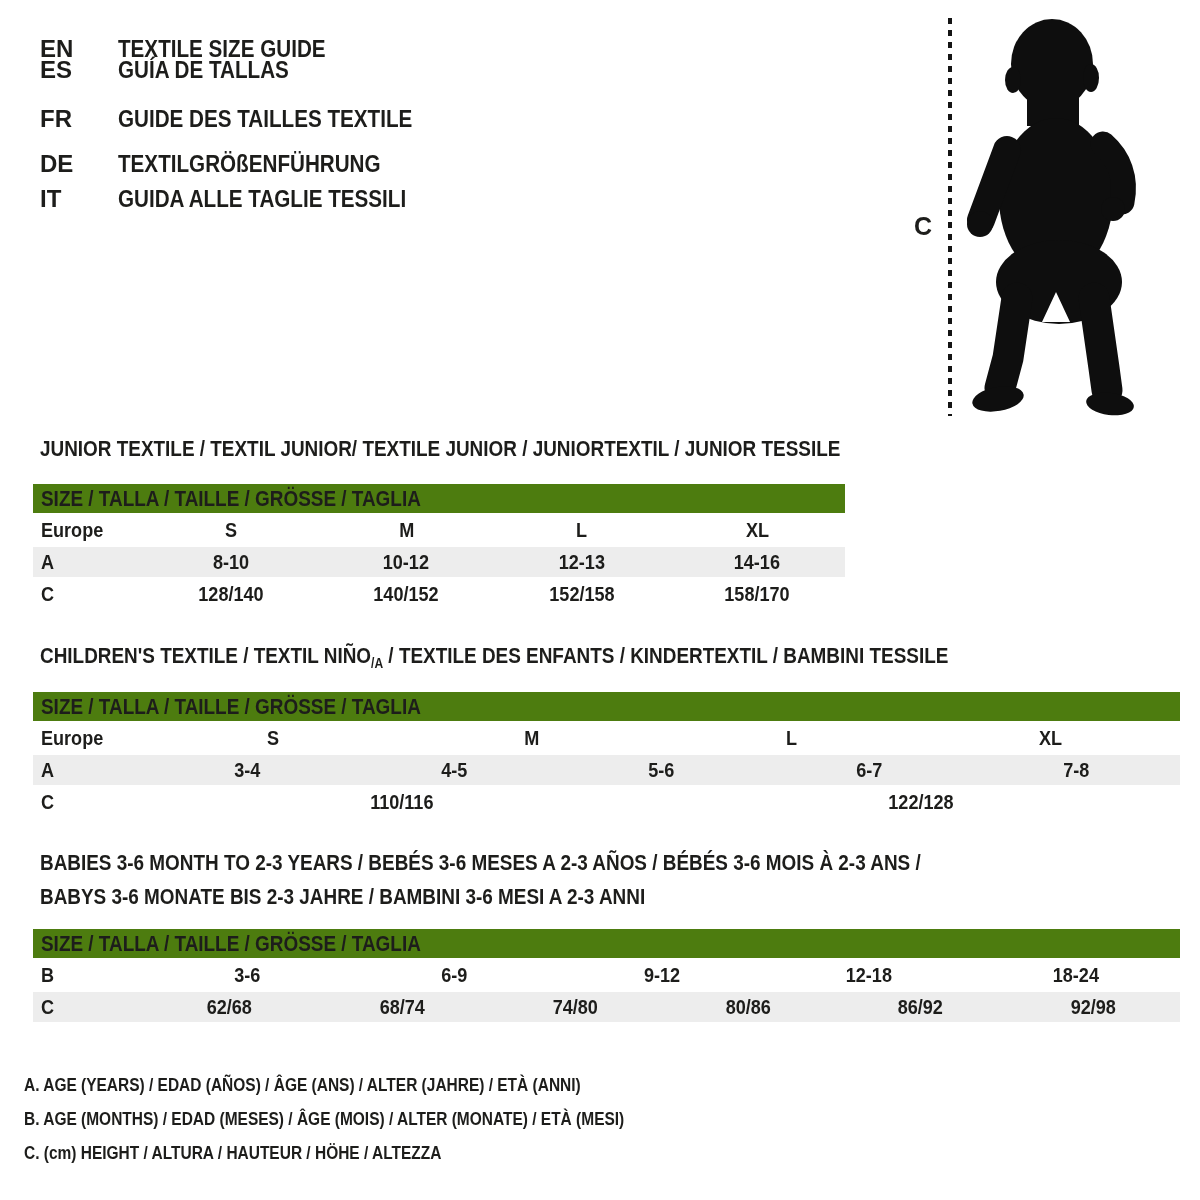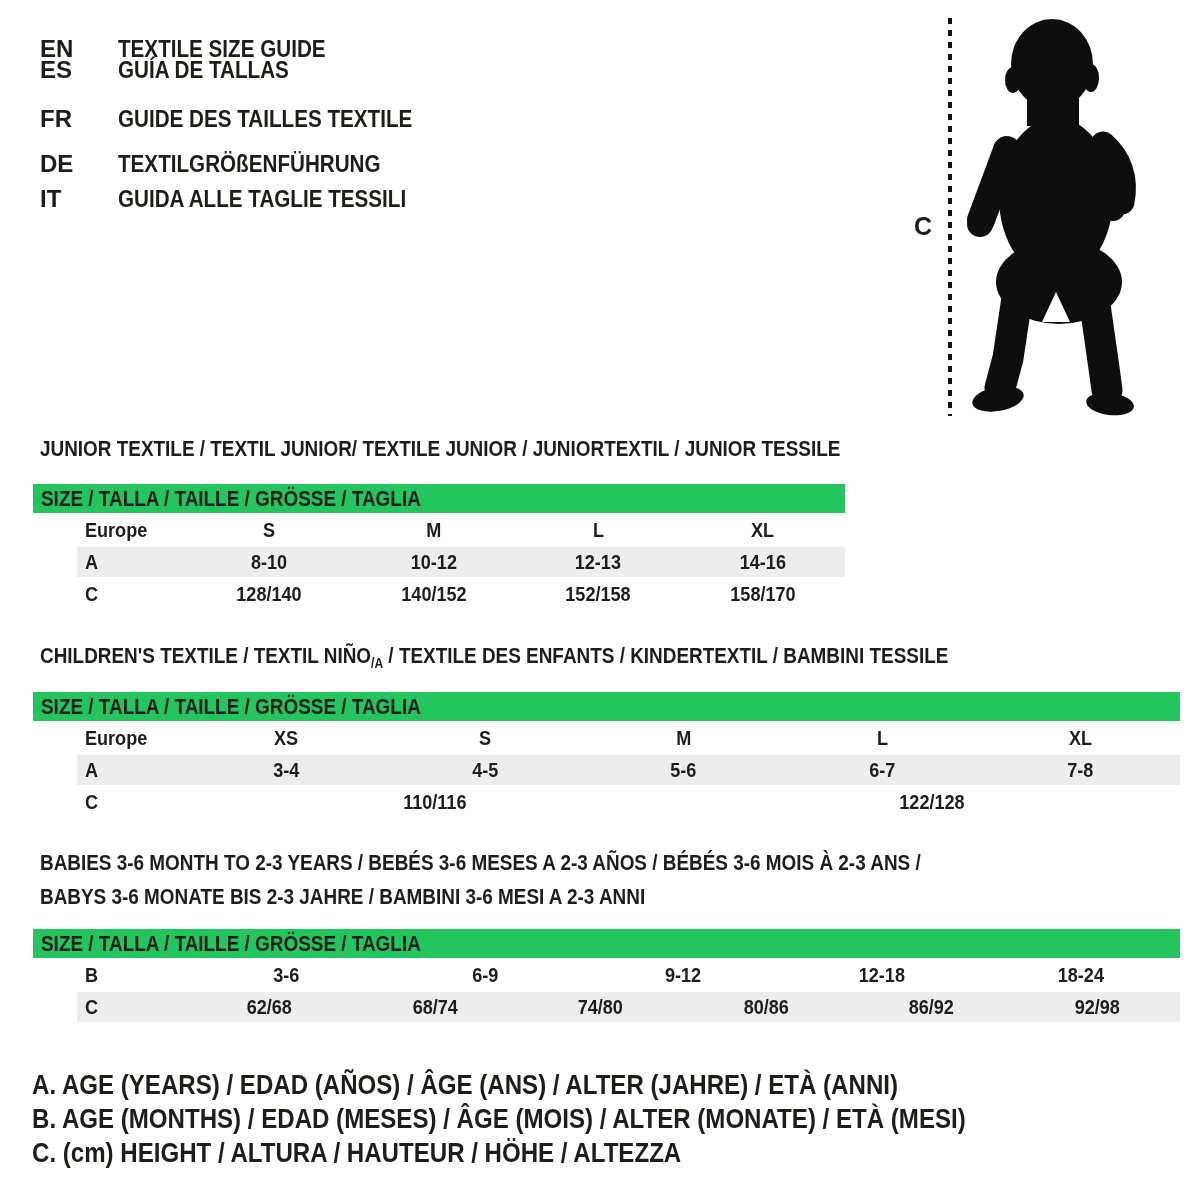--- a/index.html
+++ b/index.html
@@ -27,28 +27,28 @@
 
   
   #measure-line{
     position:absolute;left:948px;top:18px;width:4px;height:398px;
     background:repeating-linear-gradient(to bottom,#141414 0 6px,transparent 6px 12px);
   }
   #c-label{position:absolute;left:914px;top:212px;font-size:25px;}
 
   
   .table{position:absolute;font-size:21px;}
-  .size-bar{background:#22c55e;height:29px;line-height:29px;padding-left:8px;font-size:22px;overflow:hidden;}
-  .trow{display:flex;height:34px;line-height:34px;background:#ffffff;margin-left:44px;}
+  .size-bar{background:#4d7c0f;height:29px;line-height:29px;padding-left:8px;font-size:22px;overflow:hidden;}
+  .trow{display:flex;height:34px;line-height:34px;background:#ffffff;}
   .trow.shade{background:#ededed;height:30px;line-height:30px;}
   .tlabel{width:110px;padding-left:8px;box-sizing:border-box;text-align:left;}
   .tcell{flex:1;text-align:center;}
 
   
-  .legend-line{position:absolute;left:32px;font-size:28px;height:26px;line-height:26px;}
+  .legend-line{position:absolute;left:24px;font-size:18px;height:26px;line-height:26px;}
 </style>
 </head>
 <body>
 
 <div id="page">
 
   <div>
     <div class="lang-row" style="top:34px">
       <span class="lang-code">EN</span><span class="lang-label cond">TEXTILE SIZE GUIDE</span>
     </div>
@@ -128,21 +128,20 @@
   <div class="sec-title cond" style="left:40px;top:643px">
     <span>CHILDREN'S TEXTILE / TEXTIL NIÑO</span><span class="sub">/A</span><span> / TEXTILE DES ENFANTS / KINDERTEXTIL / BAMBINI TESSILE</span>
   </div>
   <div class="table" style="left:33px;top:692px;width:1147px">
     <div class="size-bar">
       <span class="cond">SIZE / TALLA / TAILLE / GRÖSSE / TAGLIA</span>
     </div>
     <div>
         <div class="trow">
           <div class="tlabel"><span class="cond">Europe</span></div>
-          <div class="tcell"><span class="cond-c">XS</span></div>
           <div class="tcell"><span class="cond-c">S</span></div>
           <div class="tcell"><span class="cond-c">M</span></div>
           <div class="tcell"><span class="cond-c">L</span></div>
           <div class="tcell"><span class="cond-c">XL</span></div>
         </div>
         <div class="trow shade">
           <div class="tlabel"><span class="cond">A</span></div>
           <div class="tcell"><span class="cond-c">3-4</span></div>
           <div class="tcell"><span class="cond-c">4-5</span></div>
           <div class="tcell"><span class="cond-c">5-6</span></div>

